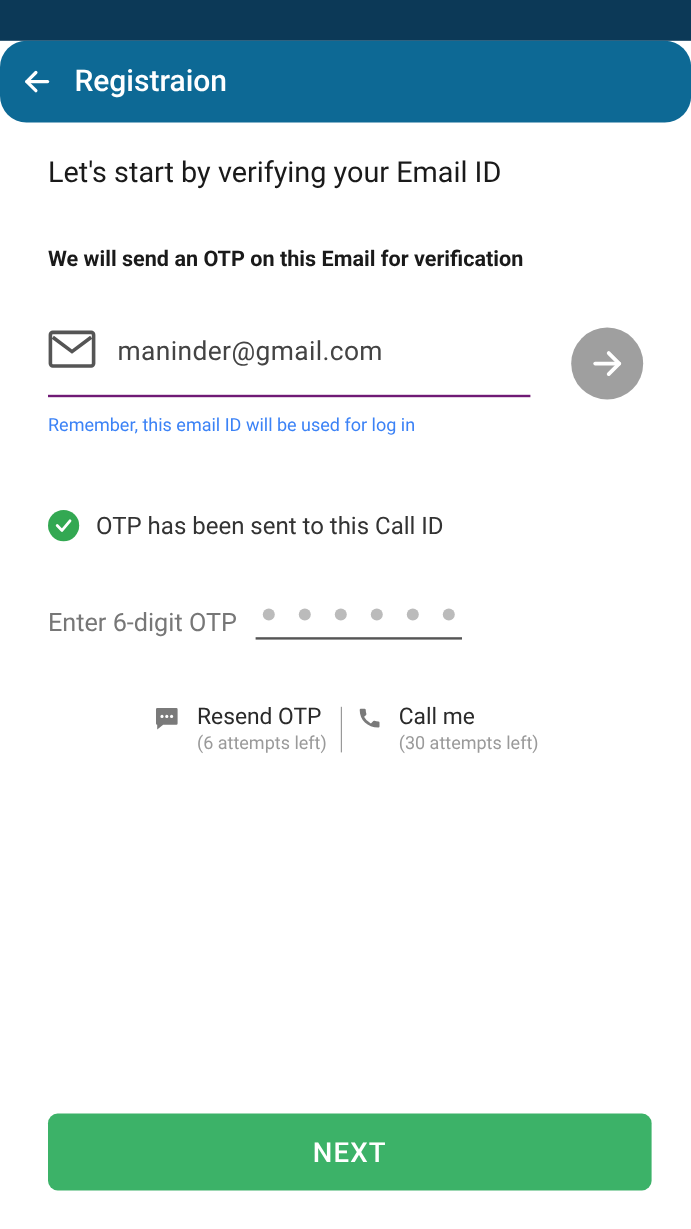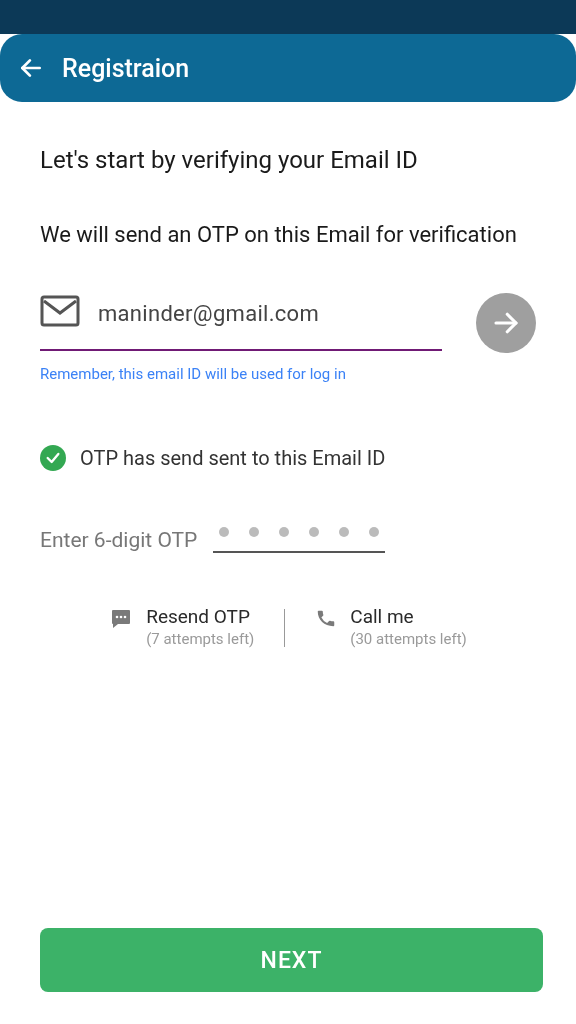--- a/index.html
+++ b/index.html
@@ -32,32 +32,32 @@
       display: flex;
       align-items: center;
       justify-content: center;
     }
     .header-title {
       color: #fff;
       font-size: 25px;
       font-weight: 500;
     }
     .content {
-      padding: 44px 40px 0 40px;
+      padding: 28px 40px 0 40px;
     }
     .heading {
       font-size: 24px;
       color: #1a1a1a;
       font-weight: 400;
       margin-bottom: 48px;
     }
     .subheading {
-      font-size: 22px;
+      font-size: 18px;
       color: #1a1a1a;
-      font-weight: 400;
+      font-weight: 700;
       margin-bottom: 46px;
     }
     .email-row {
       display: flex;
       align-items: center;
       gap: 18px;
     }
     .email-input-wrap {
       flex: 1;
       display: flex;
@@ -130,21 +130,21 @@
       width: 10px;
       height: 10px;
       border-radius: 50%;
       background: #bbb;
     }
     .actions-row {
       display: flex;
       align-items: flex-start;
       justify-content: center;
       margin-top: 52px;
-      gap: 30px;
+      gap: 12px;
     }
     .action-item {
       display: flex;
       gap: 13px;
     }
     .action-icon {
       color: #7a7a7a;
       flex-shrink: 0;
       margin-top: 2px;
     }
@@ -223,21 +223,21 @@
     </div>
   </div>
   <div class="hint">Remember, this email ID will be used for log in</div>
 
   <div class="status-row">
     <div class="check-circle">
       <svg width="16" height="16" viewBox="0 0 24 24" fill="none" stroke="white" stroke-width="3.5" stroke-linecap="round" stroke-linejoin="round">
         <polyline points="4 12 10 18 20 6"></polyline>
       </svg>
     </div>
-    <div class="status-text">OTP has send sent to this Email ID</div>
+    <div class="status-text">OTP has been sent to this Call ID</div>
   </div>
 
   <div class="otp-row">
     <div class="otp-label">Enter 6-digit OTP</div>
     <div class="otp-dots">
       <div class="otp-dot"></div>
       <div class="otp-dot"></div>
       <div class="otp-dot"></div>
       <div class="otp-dot"></div>
       <div class="otp-dot"></div>
@@ -250,21 +250,21 @@
       <span class="action-icon">
         <svg width="24" height="24" viewBox="0 0 24 24" fill="#7a7a7a">
           <path d="M4 3h16a1 1 0 0 1 1 1v12a1 1 0 0 1-1 1H9l-5 4v-4H4a1 1 0 0 1-1-1V4a1 1 0 0 1 1-1z"></path>
           <circle cx="8" cy="10" r="1.3" fill="white"></circle>
           <circle cx="12" cy="10" r="1.3" fill="white"></circle>
           <circle cx="16" cy="10" r="1.3" fill="white"></circle>
         </svg>
       </span>
       <div class="action-texts">
         <div class="action-title">Resend OTP</div>
-        <div class="action-sub">(7 attempts left)</div>
+        <div class="action-sub">(6 attempts left)</div>
       </div>
     </div>
     <div class="divider"></div>
     <div class="action-item">
       <span class="action-icon">
         <svg width="22" height="22" viewBox="0 0 24 24" fill="#7a7a7a">
           <path d="M6.62 10.79a15.05 15.05 0 0 0 6.59 6.59l2.2-2.2a1 1 0 0 1 1.02-.24c1.12.37 2.33.57 3.57.57a1 1 0 0 1 1 1V20a1 1 0 0 1-1 1C10.07 21 3 13.93 3 5a1 1 0 0 1 1-1h3.5a1 1 0 0 1 1 1c0 1.24.2 2.45.57 3.57a1 1 0 0 1-.24 1.02l-2.21 2.2z"></path>
         </svg>
       </span>
       <div class="action-texts">

